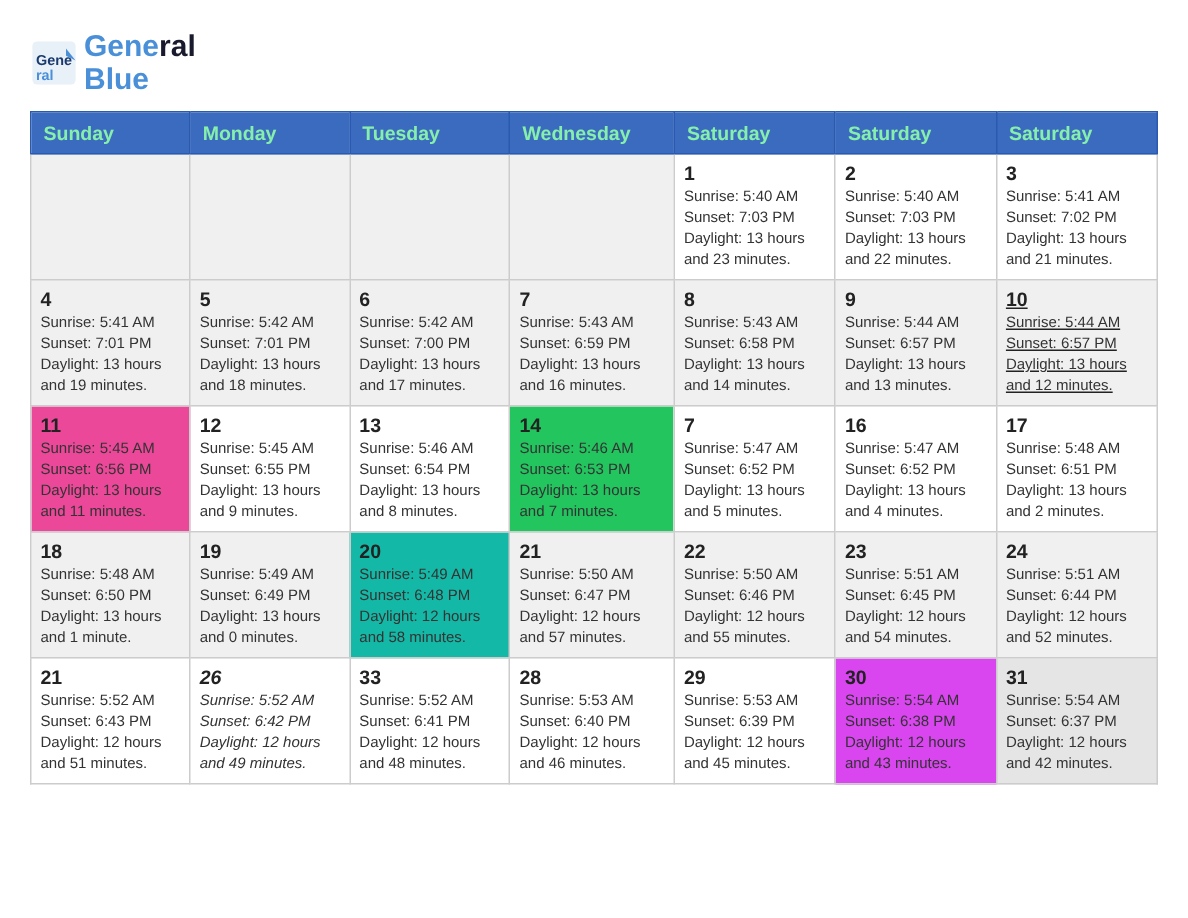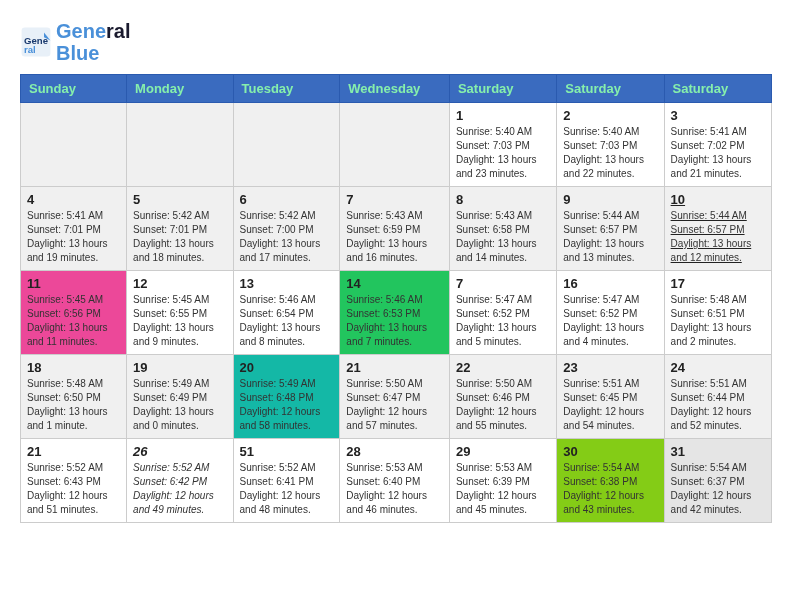--- a/index.html
+++ b/index.html
@@ -315,41 +315,41 @@
 and 51 minutes.</div>
         </td>
         <td style="background: rgb(255, 255, 255); font-style: italic;">
           <span class="day-number">26</span>
           <div class="day-info" style="white-space: pre-line;">Sunrise: 5:52 AM
 Sunset: 6:42 PM
 Daylight: 12 hours
 and 49 minutes.</div>
         </td>
         <td style="background: rgb(255, 255, 255);">
-          <span class="day-number">51</span>
+          <span class="day-number">33</span>
           <div class="day-info" style="white-space: pre-line;">Sunrise: 5:52 AM
 Sunset: 6:41 PM
 Daylight: 12 hours
 and 48 minutes.</div>
         </td>
         <td style="background: rgb(255, 255, 255);">
           <span class="day-number">28</span>
           <div class="day-info" style="white-space: pre-line;">Sunrise: 5:53 AM
 Sunset: 6:40 PM
 Daylight: 12 hours
 and 46 minutes.</div>
         </td>
         <td style="background: rgb(255, 255, 255);">
           <span class="day-number">29</span>
           <div class="day-info" style="white-space: pre-line;">Sunrise: 5:53 AM
 Sunset: 6:39 PM
 Daylight: 12 hours
 and 45 minutes.</div>
         </td>
-        <td style="background: #84cc16;">
+        <td style="background: #d946ef;">
           <span class="day-number">30</span>
           <div class="day-info" style="white-space: pre-line;">Sunrise: 5:54 AM
 Sunset: 6:38 PM
 Daylight: 12 hours
 and 43 minutes.</div>
         </td>
         <td style="background: #e5e5e5;">
           <span class="day-number">31</span>
           <div class="day-info" style="white-space: pre-line;">Sunrise: 5:54 AM
 Sunset: 6:37 PM

